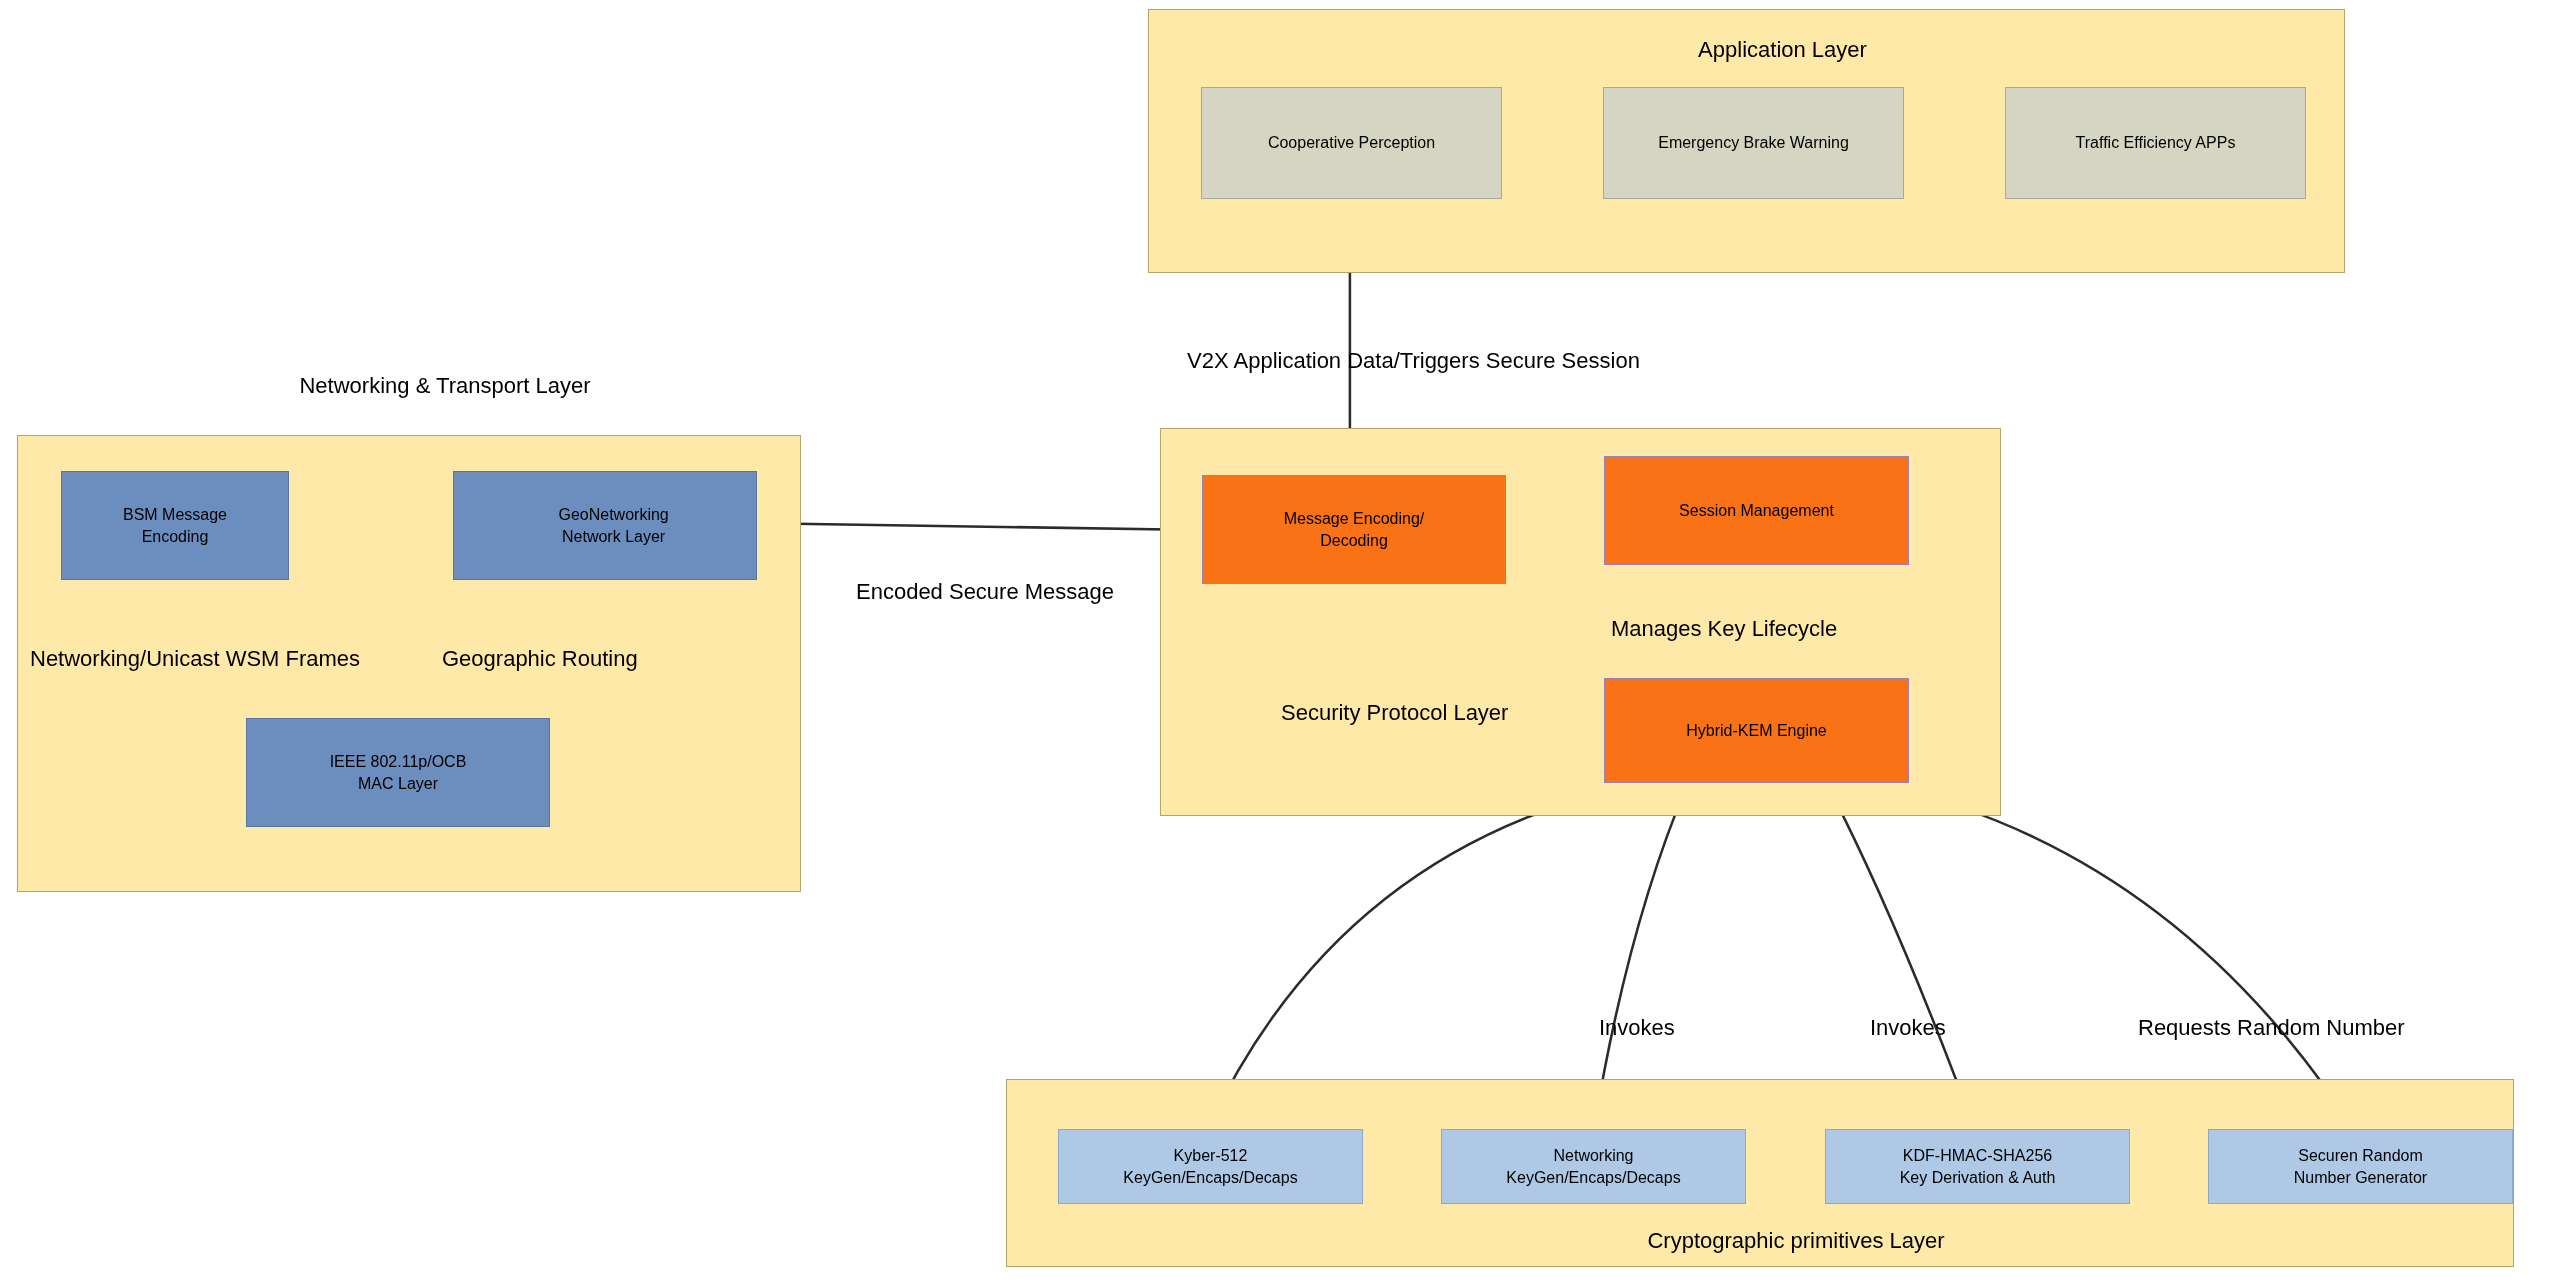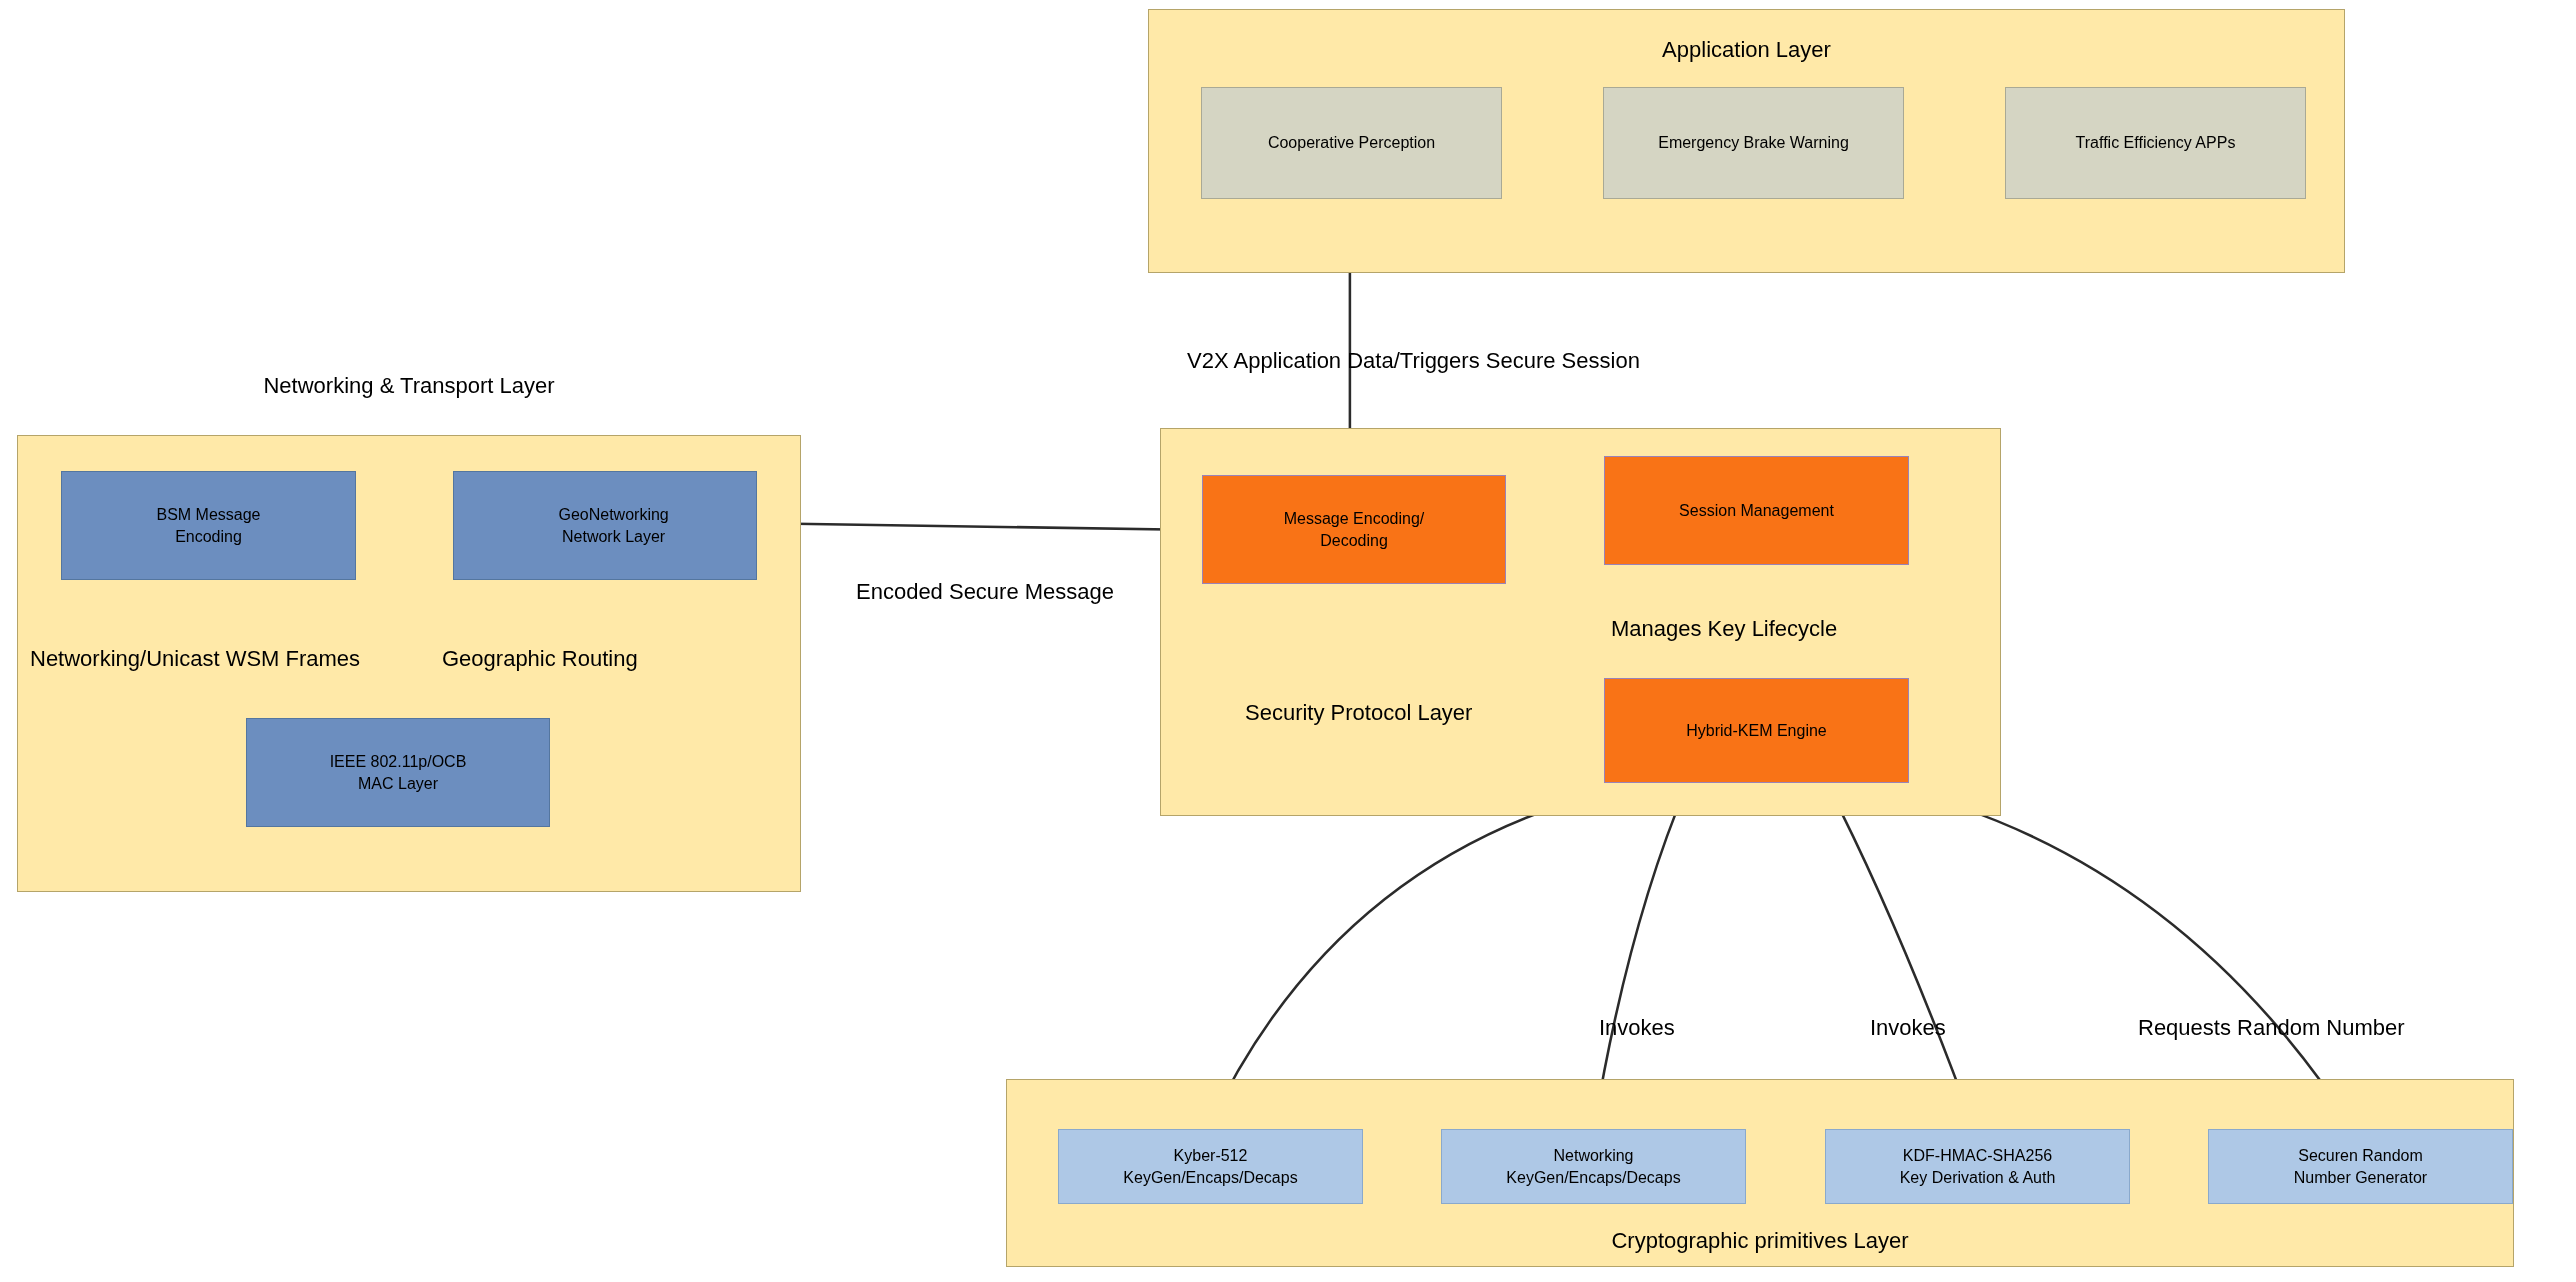--- a/index.html
+++ b/index.html
@@ -35,20 +35,21 @@
     background: #ffe9a8;
     border: 0.8px solid #b5a469;
     box-sizing: border-box;
   }
   .layer-title {
     position: absolute;
     font-size: 22px;
     color: #000000;
     white-space: nowrap;
     line-height: 1.2;
+    padding-left: 36px;
   }
 
   
   .node {
     position: absolute;
     box-sizing: border-box;
     display: flex;
     align-items: center;
     justify-content: center;
     text-align: center;
@@ -125,21 +126,21 @@
   <div class="node node-app" style="left:1603px; top:87px; width:301px; height:112px;">
     <span>Emergency Brake Warning</span>
   </div>
   <div class="node node-app" style="left:2005px; top:87px; width:301px; height:112px;">
     <span>Traffic Efficiency APPs</span>
   </div>
 
   <div class="layer-title" style="left:17px; top:373px; width:784px; text-align:center;">Networking &amp; Transport Layer</div>
   <div class="layer" style="left:17px; top:435px; width:784px; height:457px;"></div>
 
-  <div class="node node-net" style="left:61px; top:471px; width:295px; height:109px; flex-direction:column;">
+  <div class="node node-net" style="left:61px; top:471px; width:228px; height:109px; flex-direction:column;">
     <span>BSM Message</span>
     <span>Encoding</span>
   </div>
   <div class="node node-net" style="left:453px; top:471px; width:304px; height:109px; flex-direction:column;padding-left:24px;">
     <span>GeoNetworking</span>
     <span>Network Layer</span>
   </div>
   <div class="node node-net" style="left:246px; top:718px; width:304px; height:109px; flex-direction:column;">
     <span>IEEE 802.11p/OCB</span>
     <span>MAC Layer</span>

